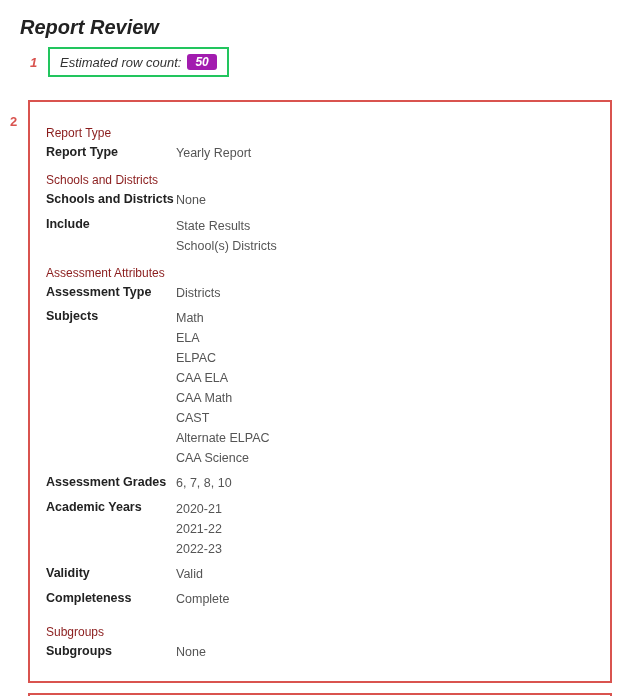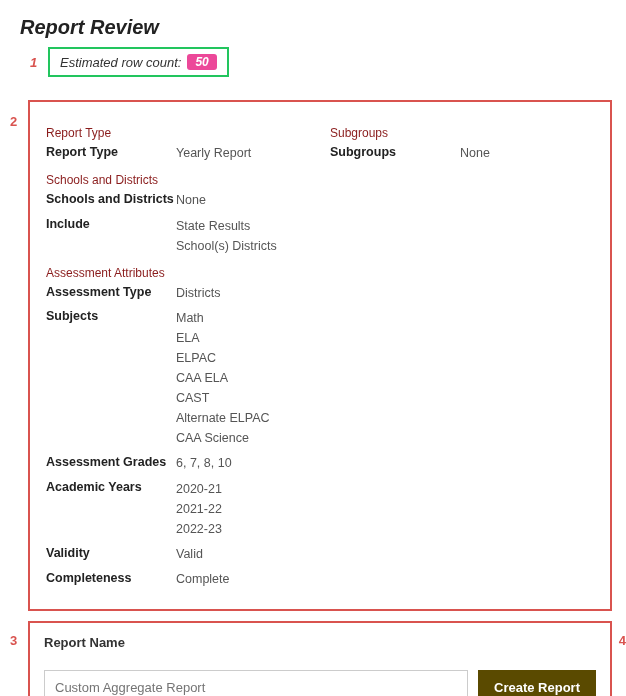--- a/index.html
+++ b/index.html
@@ -23,39 +23,40 @@
       background: #fff;
       font-style: italic;
     }
     .page-title {
       font-size: 20px;
       font-weight: bold;
       color: #222;
       margin-bottom: 8px;
     }
     .row-count-badge {
-      background: #ec4899;
+      background: #a21caf;
       color: #fff;
       padding: 1px 8px;
       border-radius: 3px;
       font-size: 12px;
       font-weight: bold;
     }
     .main-section-wrapper {
       position: relative;
       margin: 0 14px 10px 28px;
     }
     .main-box {
       border: 2px solid #d9534f;
       background: #fff;
       padding: 14px 16px;
     }
     .two-col {
       display: flex;
       gap: 0;
+      flex-direction: column;
     }
     .col-left {
       flex: 1;
       padding-right: 20px;
     }
     .col-right {
       flex: 1;
     }
     .section-cat-label {
       color: #8a1c1c;
@@ -183,20 +184,21 @@
             <span class="field-label">Assessment Type</span>
             <span class="field-value">Districts</span>
           </div>
           <div class="field-row">
             <span class="field-label">Subjects</span>
             <div class="field-value-list">
               <div>Math</div>
               <div>ELA</div>
               <div>ELPAC</div>
               <div>CAA ELA</div>
+              <div>CAA Math</div>
               <div>CAST</div>
               <div>Alternate ELPAC</div>
               <div>CAA Science</div>
             </div>
           </div>
           <div class="field-row">
             <span class="field-label">Assessment Grades</span>
             <span class="field-value">6, 7, 8, 10</span>
           </div>
           <div class="field-row">

